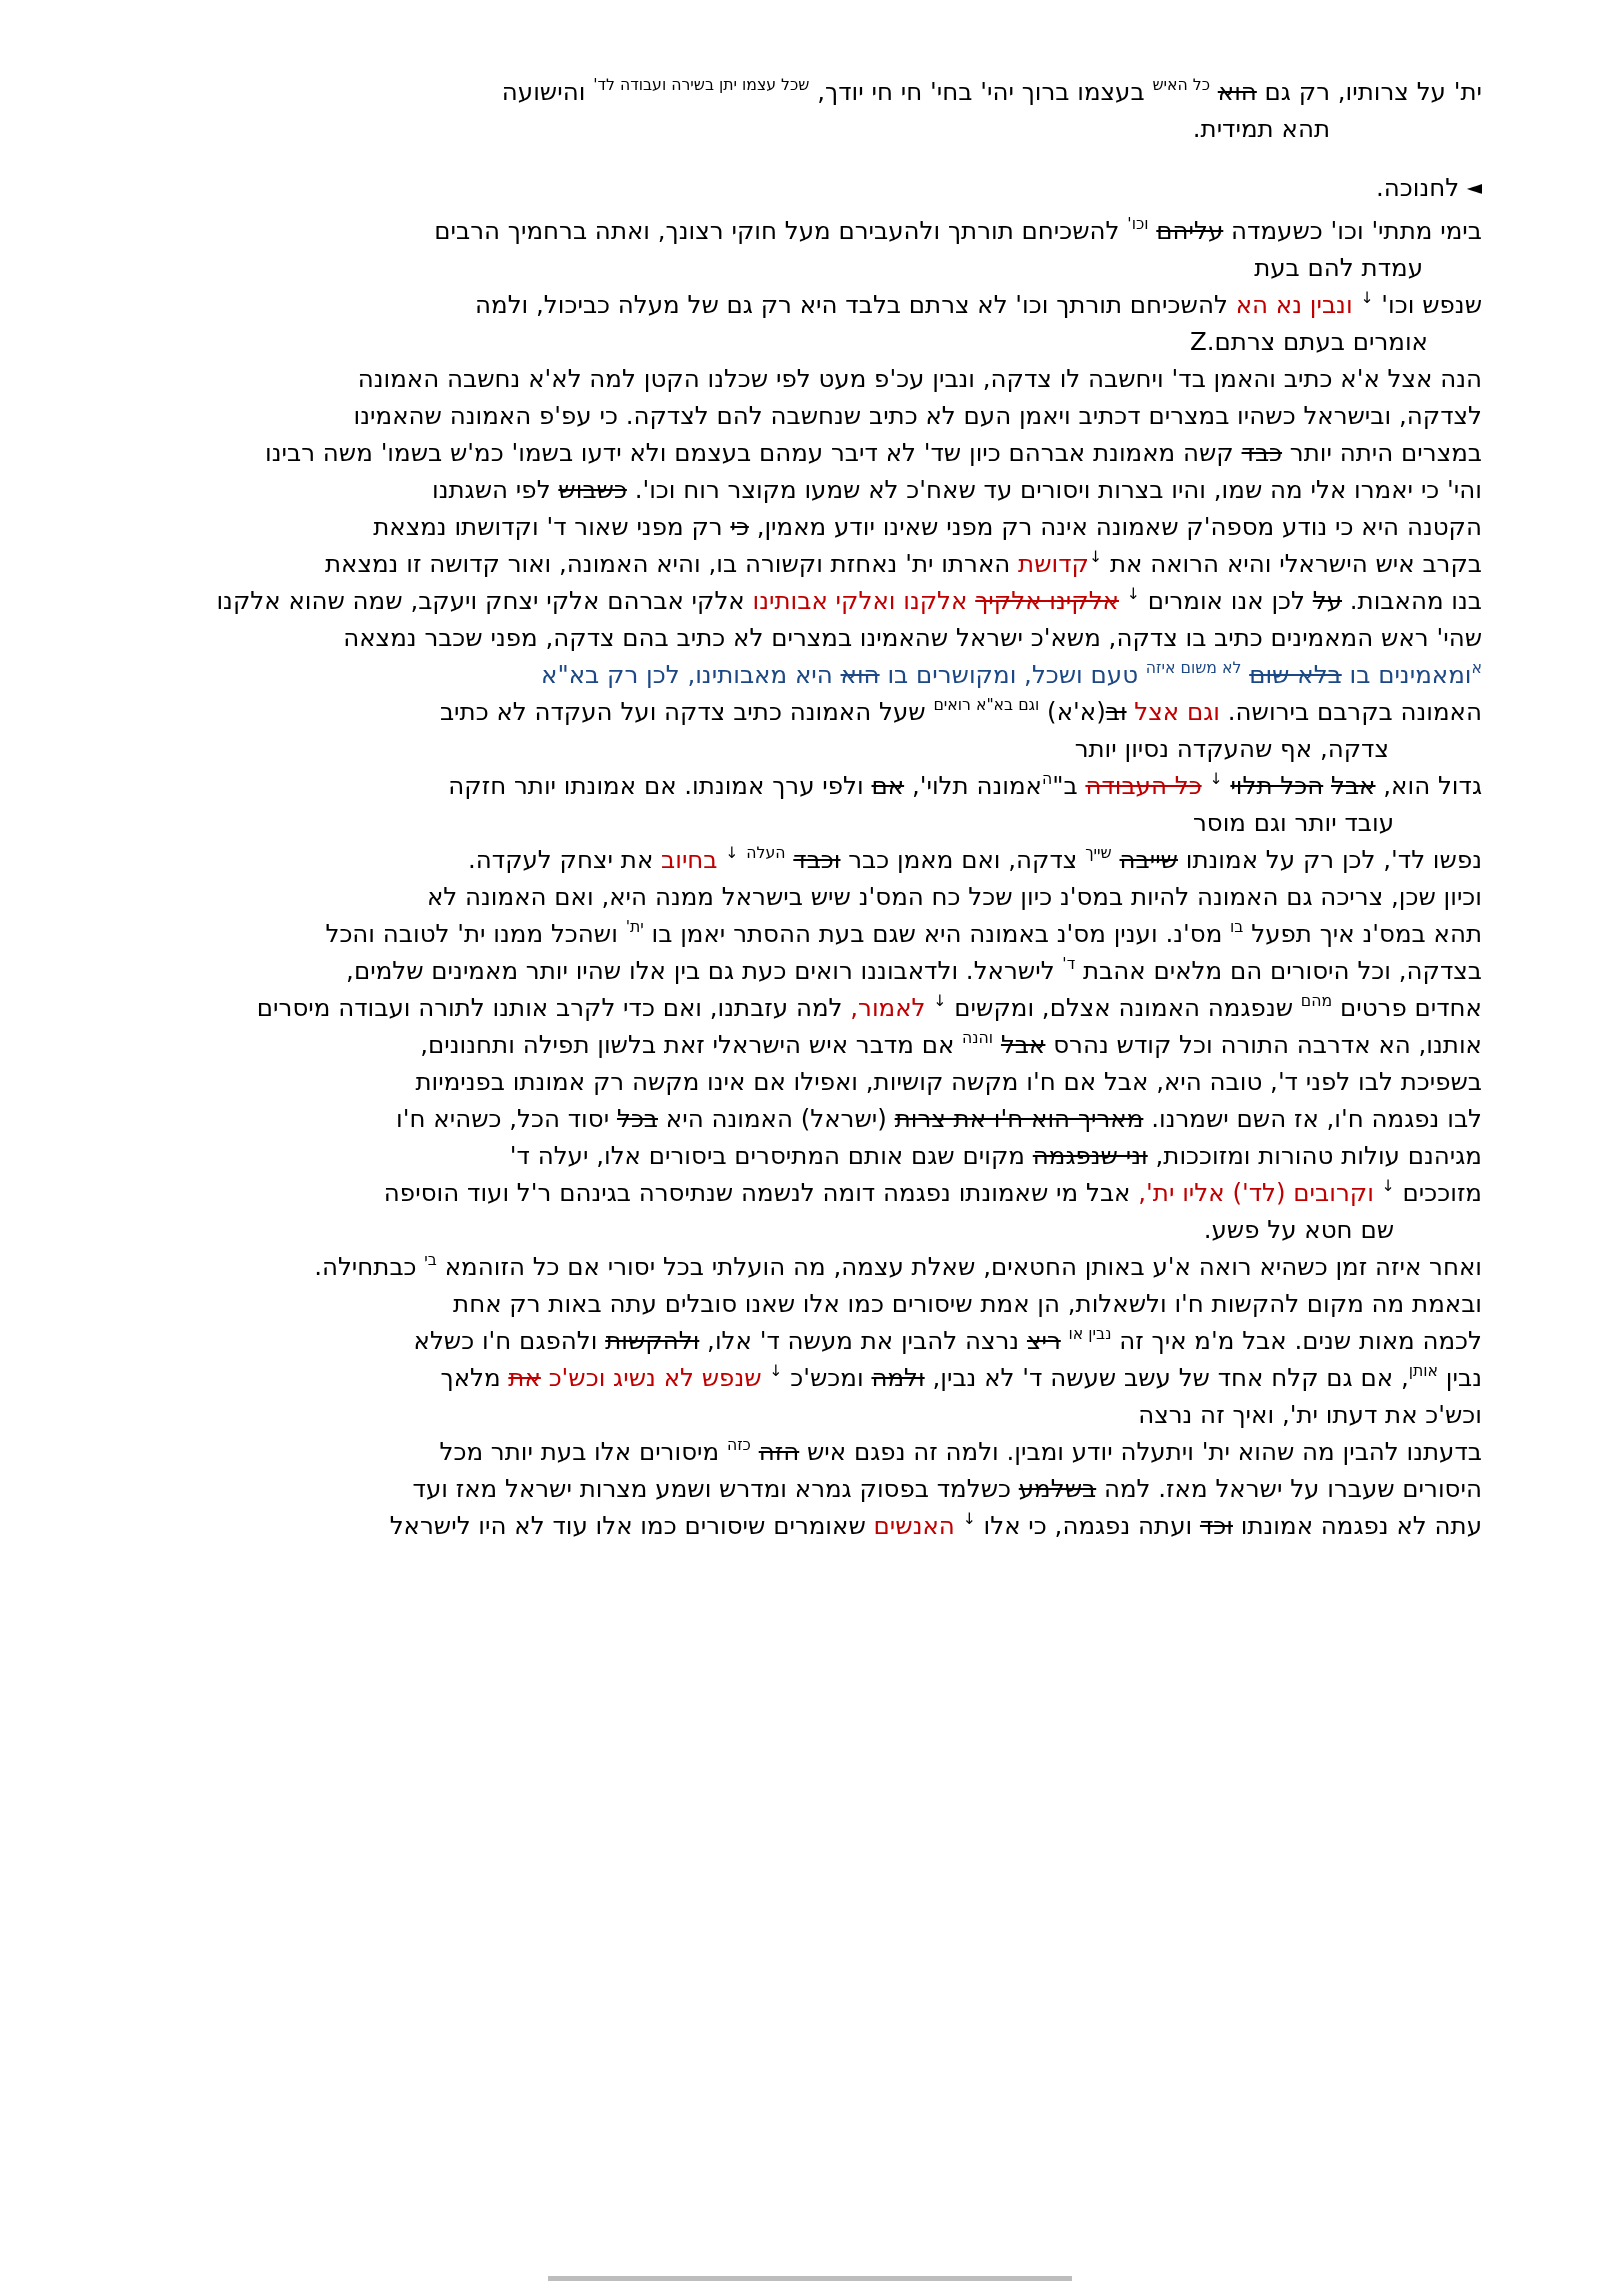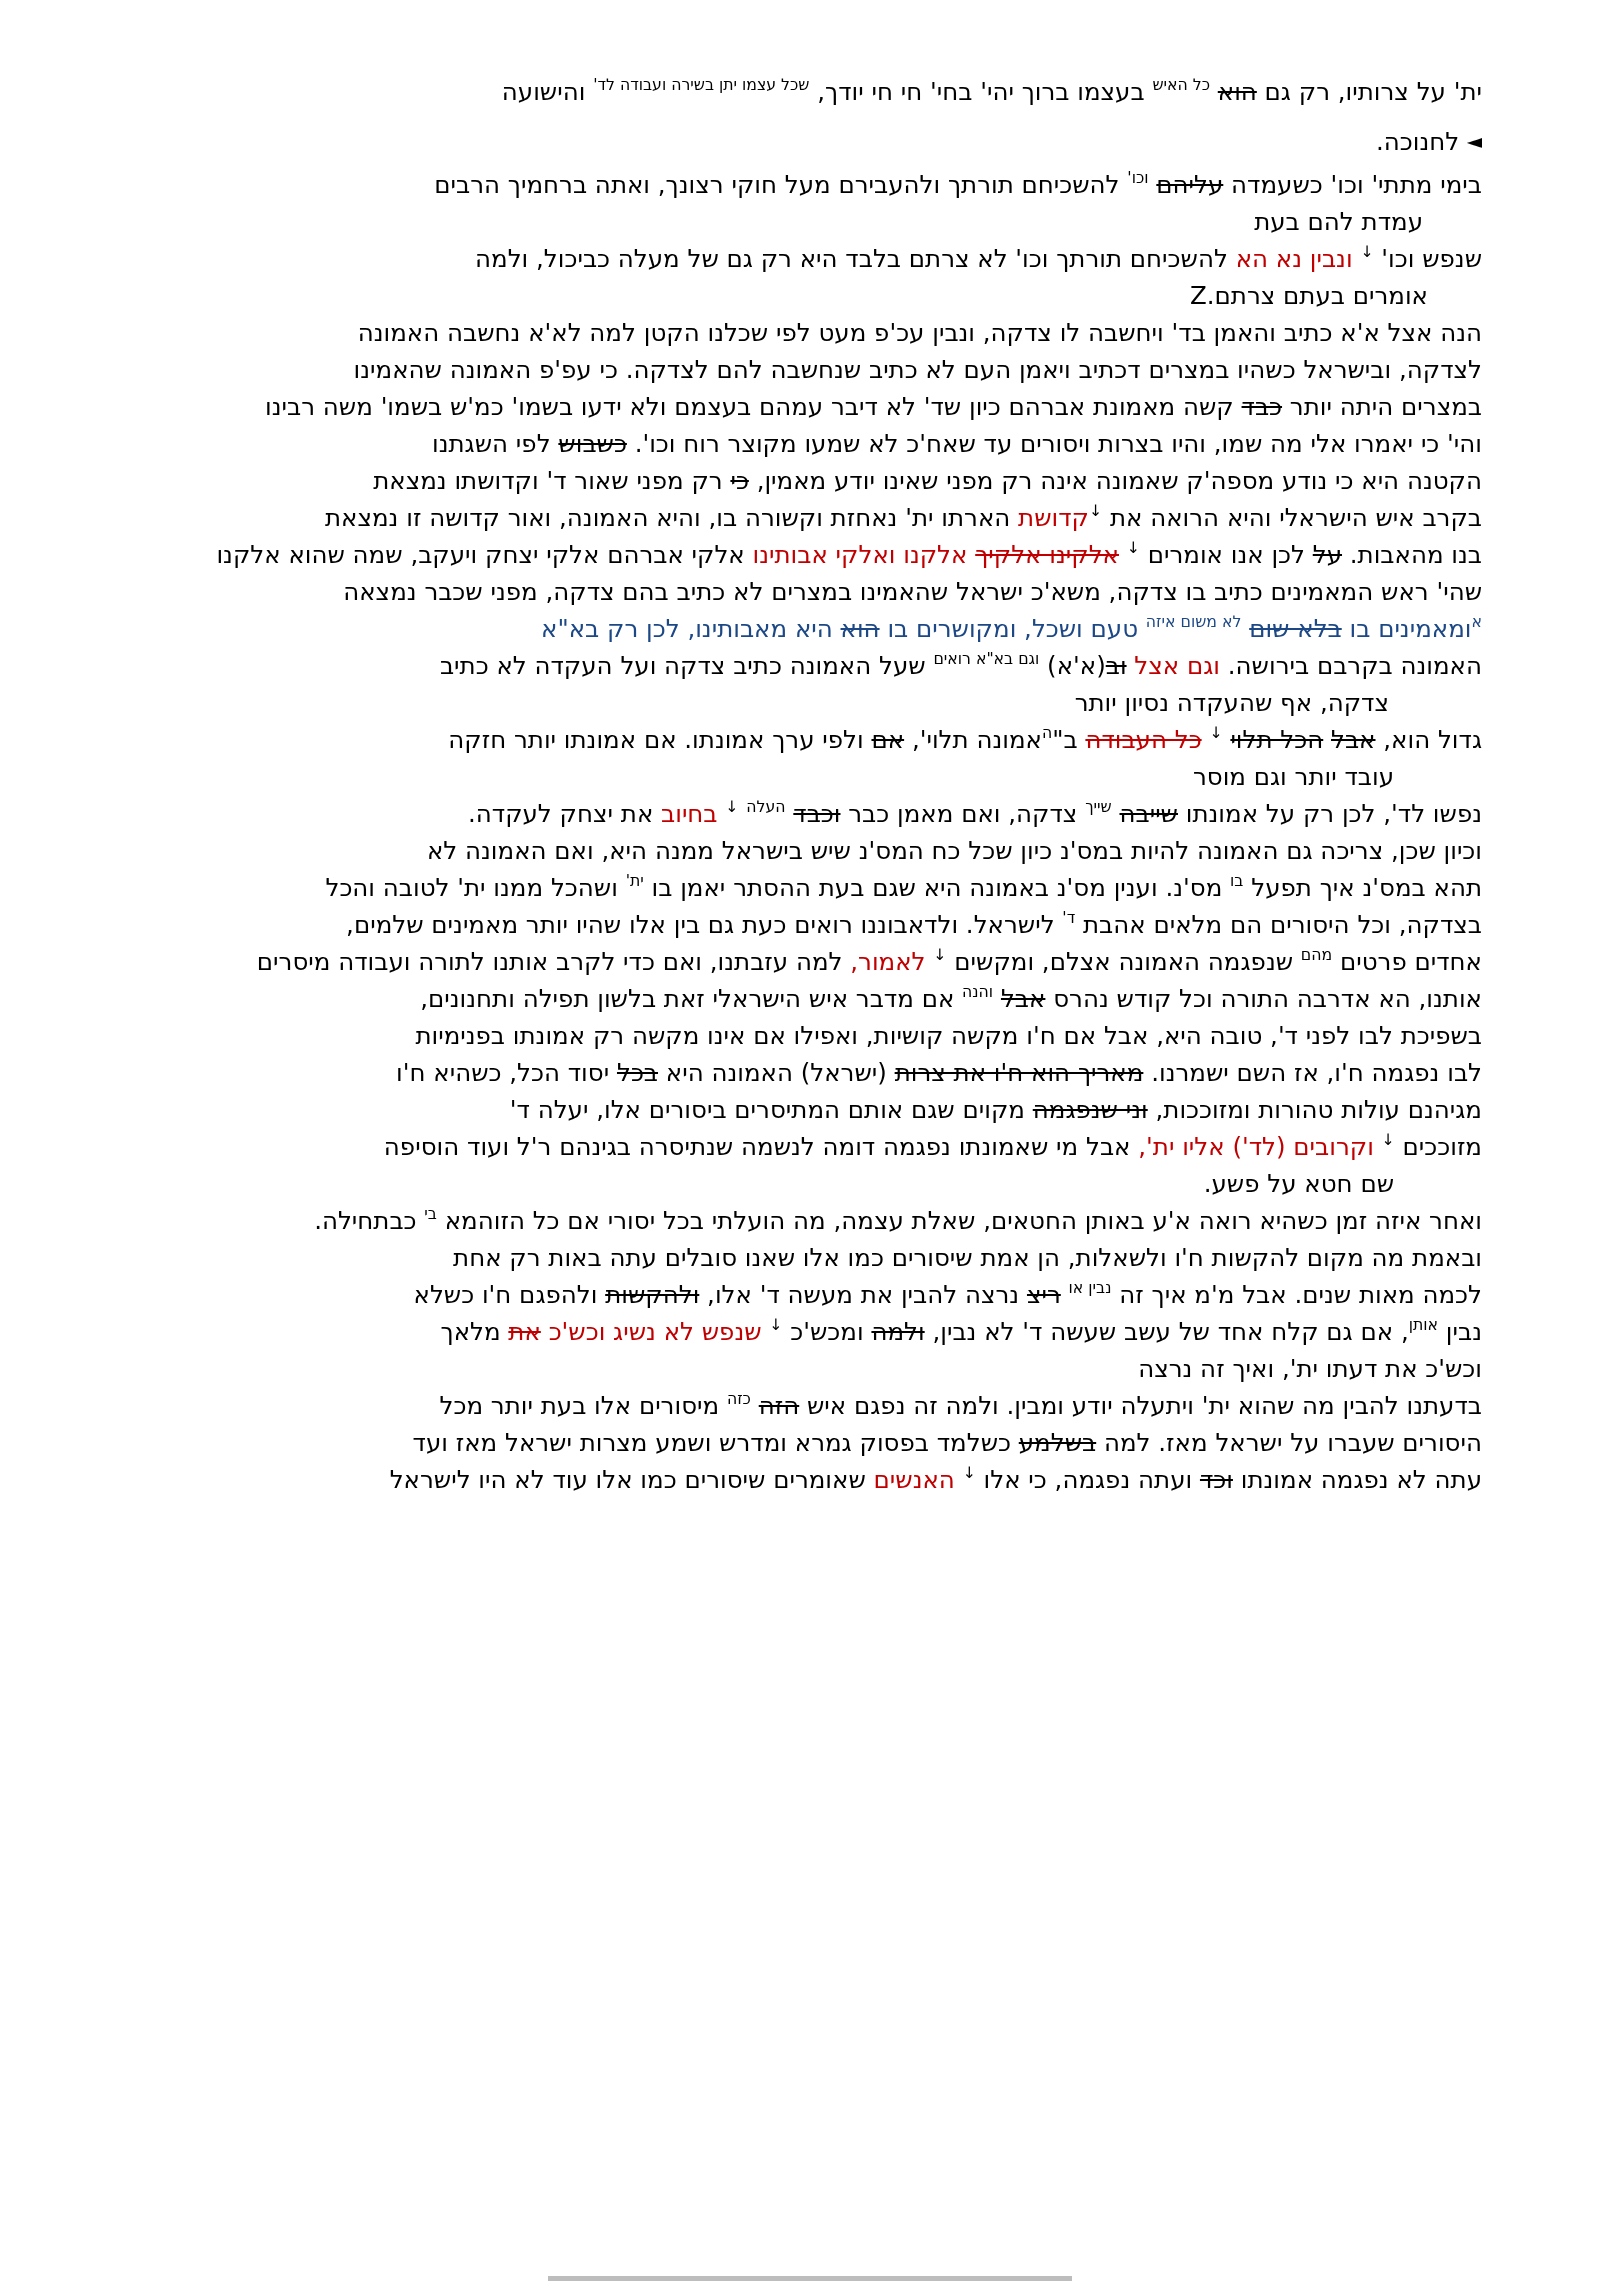--- a/index.html
+++ b/index.html
@@ -23,21 +23,22 @@
   .footer-rule{
     position:absolute;left:50%;transform:translateX(-50%);
     bottom:11.8px;width:524px;height:4.9px;background:#bdbdbd;
   }
 </style>
 </head>
 <body style="--red: #c00000; --blue: #1d4886; background: rgb(255, 255, 255);">
 
 <div class="doc">
     <p class="line" dir="rtl"><span class="">ית' על צרותיו, רק גם </span><span class="st">הוא</span><span class=""> </span><span class="sp">כל האיש</span><span class=""> בעצמו ברוך יהי' בחי' חי חי יודך, </span><span class="sp">שכל עצמו יתן בשירה ועבודה לד'</span><span class=""> והישועה</span></p>
-    <p class="line" dir="rtl" style="margin-top: 13px;"><span class="tri">◄</span><span class=""> לחנוכה.</span></p>
+    <p class="line" dir="rtl" style="padding-right: 152px;"><span class="">תהא תמידית.</span></p>
+    <p class="line" dir="rtl" style="margin-top: 22px;"><span class="tri">◄</span><span class=""> לחנוכה.</span></p>
     <p class="line" dir="rtl" style="margin-top: 5.9px;"><span class="">בימי מתתי' וכו' כשעמדה </span><span class="st">עליהם</span><span class=""> </span><span class="sp">וכו'</span><span class=""> להשכיחם תורתך ולהעבירם מעל חוקי רצונך, ואתה ברחמיך הרבים</span></p>
     <p class="line" dir="rtl" style="padding-right: 59px;"><span class="">עמדת להם בעת</span></p>
     <p class="line" dir="rtl"><span class="">שנפש וכו' </span><span class="sp">↓</span><span class=""> </span><span class="c-r">ונבין נא הא</span><span class=""> להשכיחם תורתך וכו' לא צרתם בלבד היא רק גם של מעלה כביכול, ולמה</span></p>
     <p class="line" dir="rtl" style="padding-right: 54px;"><span class="">אומרים בעתם צרתם.</span><span class="">Z</span></p>
     <p class="line" dir="rtl"><span class="">הנה אצל א'א כתיב והאמן בד' ויחשבה לו צדקה, ונבין עכ'פ מעט לפי שכלנו הקטן למה לא'א נחשבה האמונה</span></p>
     <p class="line" dir="rtl"><span class="">לצדקה, ובישראל כשהיו במצרים דכתיב ויאמן העם לא כתיב שנחשבה להם לצדקה. כי עפ'פ האמונה שהאמינו</span></p>
     <p class="line" dir="rtl"><span class="">במצרים היתה יותר </span><span class="st">כבד</span><span class=""> קשה מאמונת אברהם כיון שד' לא דיבר עמהם בעצמם ולא ידעו בשמו' כמ'ש בשמו' משה רבינו</span></p>
     <p class="line" dir="rtl"><span class="">והי' כי יאמרו אלי מה שמו, והיו בצרות ויסורים עד שאח'כ לא שמעו מקוצר רוח וכו'. </span><span class="st">כשבוש</span><span class=""> לפי השגתנו</span></p>
     <p class="line" dir="rtl"><span class="">הקטנה היא כי נודע מספה'ק שאמונה אינה רק מפני שאינו יודע מאמין, </span><span class="st">כי</span><span class=""> רק מפני שאור ד' וקדושתו נמצאת</span></p>
     <p class="line" dir="rtl"><span class="">בקרב איש הישראלי והיא הרואה את </span><span class="sp">↓</span><span class="c-r">קדושת</span><span class=""> הארתו ית' נאחזת וקשורה בו, והיא האמונה, ואור קדושה זו נמצאת</span></p>

